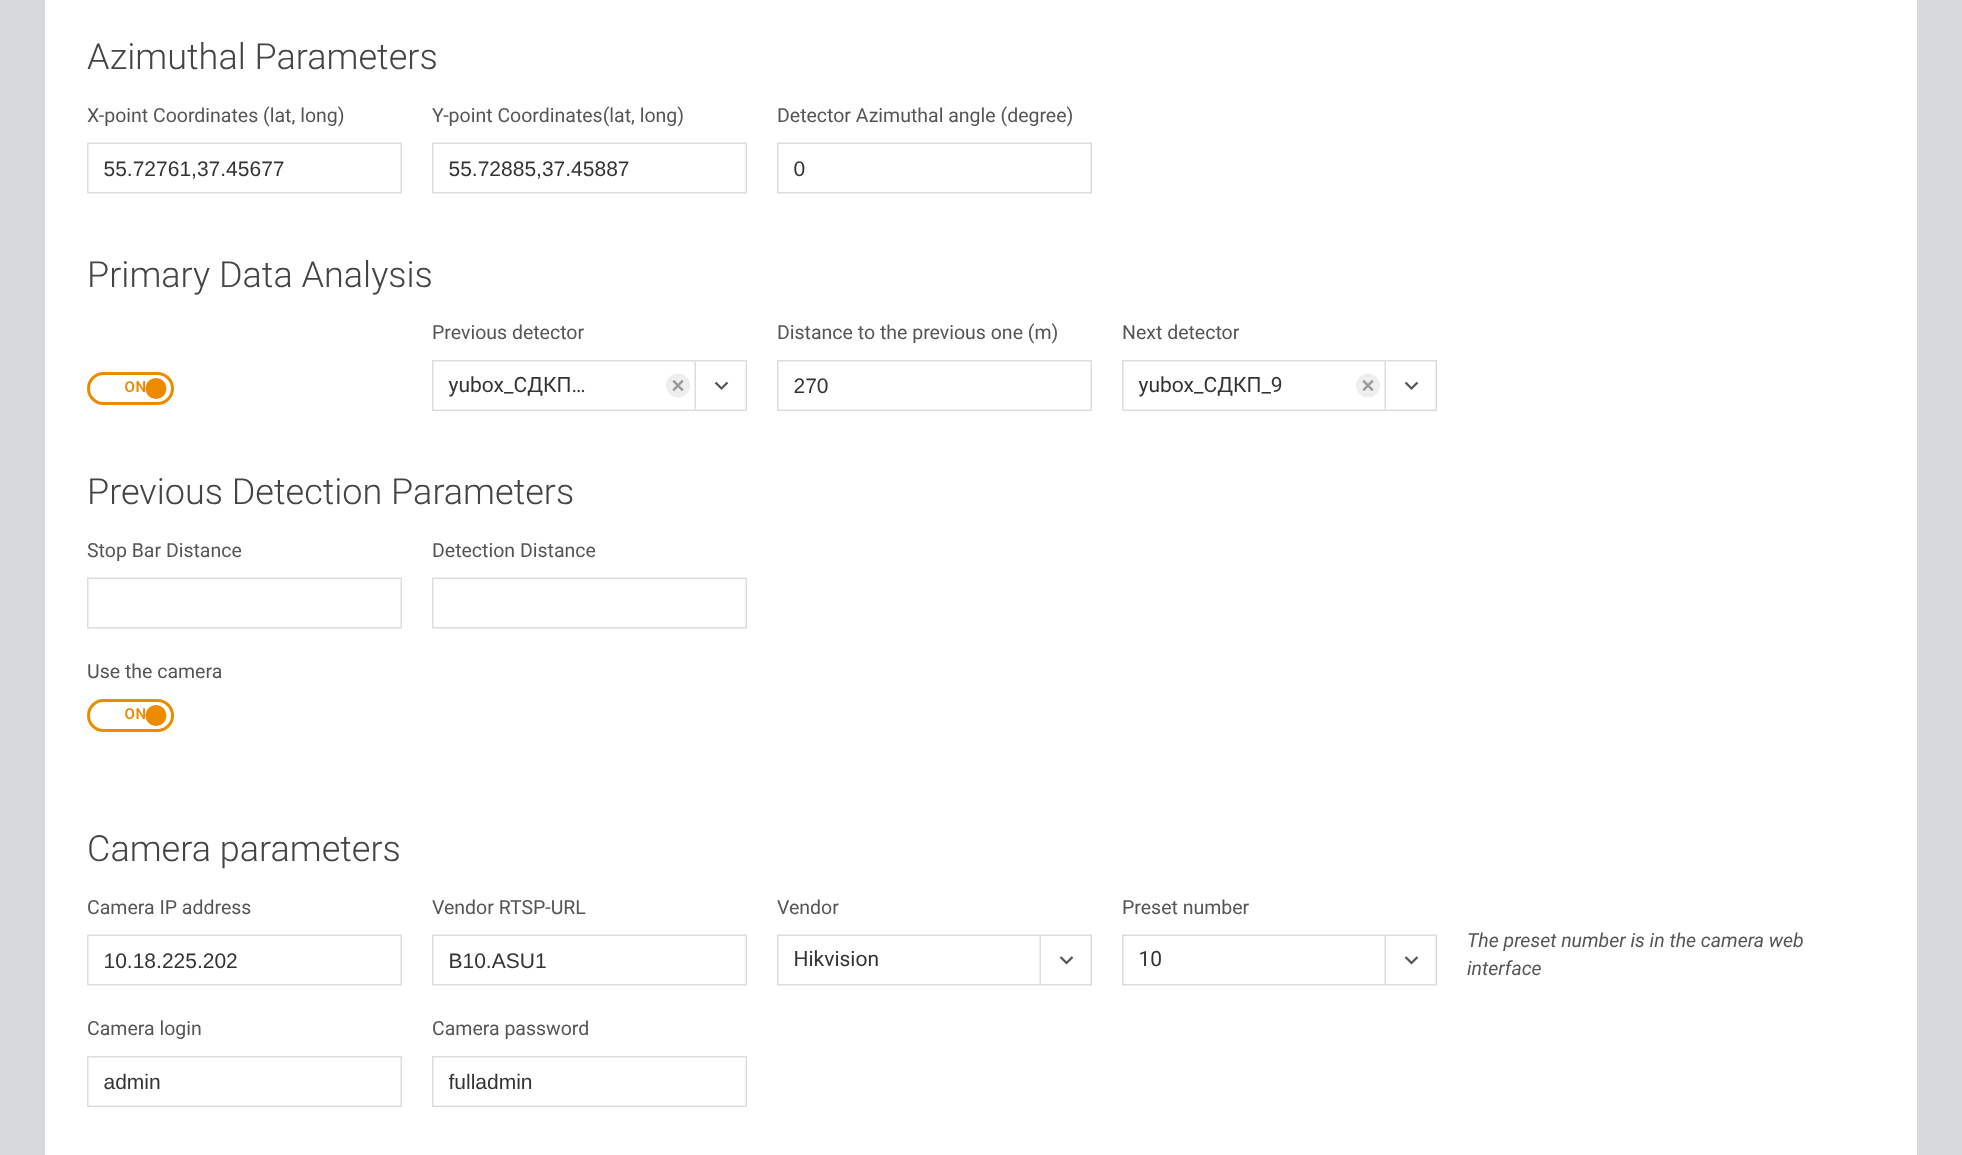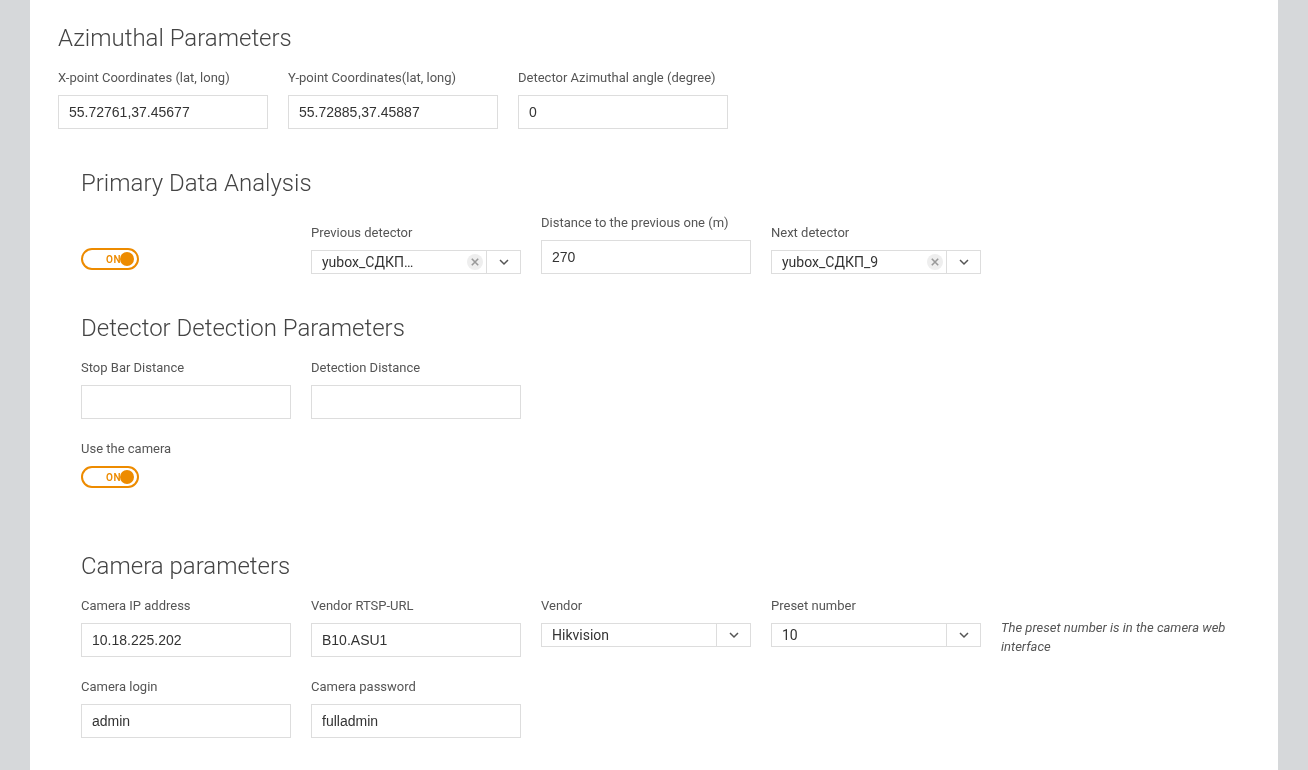--- a/index.html
+++ b/index.html
@@ -14,21 +14,21 @@
     margin:0 30px;
     padding:24px 28px 40px 28px;
     min-height:770px;
   }
   h2 {
     font-weight:300;
     font-size:24px;
     color:#444;
     margin:0 0 18px 0;
   }
-  .section + .section { margin-top:40px;margin-left:23px; }
+  .section + .section { margin-top:40px; }
   .row {
     display:flex;
     gap:20px;
     margin-bottom:22px;
   }
   .field { width:210px; flex:0 0 210px; }
   .field-wide-hint { flex:1 1 auto; display:flex; align-items:center; }
   label.fld-label {
     display:block;
     font-size:13px;
@@ -47,21 +47,21 @@
   }
   input.text::placeholder { color:#aaa; }
   .hint-text {
     font-size:13px;
     color:#555;
     line-height:1.4;
   }
   
   .select {
     display:flex;
-    height:24px;
+    height:34px;
     border:1px solid #ddd;
   }
   .select .sel-value {
     flex:1 1 auto;
     padding:0 8px 0 10px;
     display:flex;
     align-items:center;
     font-size:14px;
     overflow:hidden;
     white-space:nowrap;
@@ -184,21 +184,21 @@
             <svg viewBox="0 0 12 12">
                 <path d="M2 4 L6 8 L10 4"></path>
               </svg>
           </div>
         </div>
       </div>
     </div>
   </div>
 
   <div class="section">
-    <h2>Detector Detection Parameters</h2>
+    <h2>Previous Detection Parameters</h2>
     <div class="row">
       <div class="field">
         <label class="fld-label">Stop Bar Distance</label>
         <input class="text" type="text" value="" style="">
       </div>
       <div class="field">
         <label class="fld-label">Detection Distance</label>
         <input class="text" type="text" value="" style="">
       </div>
     </div>

